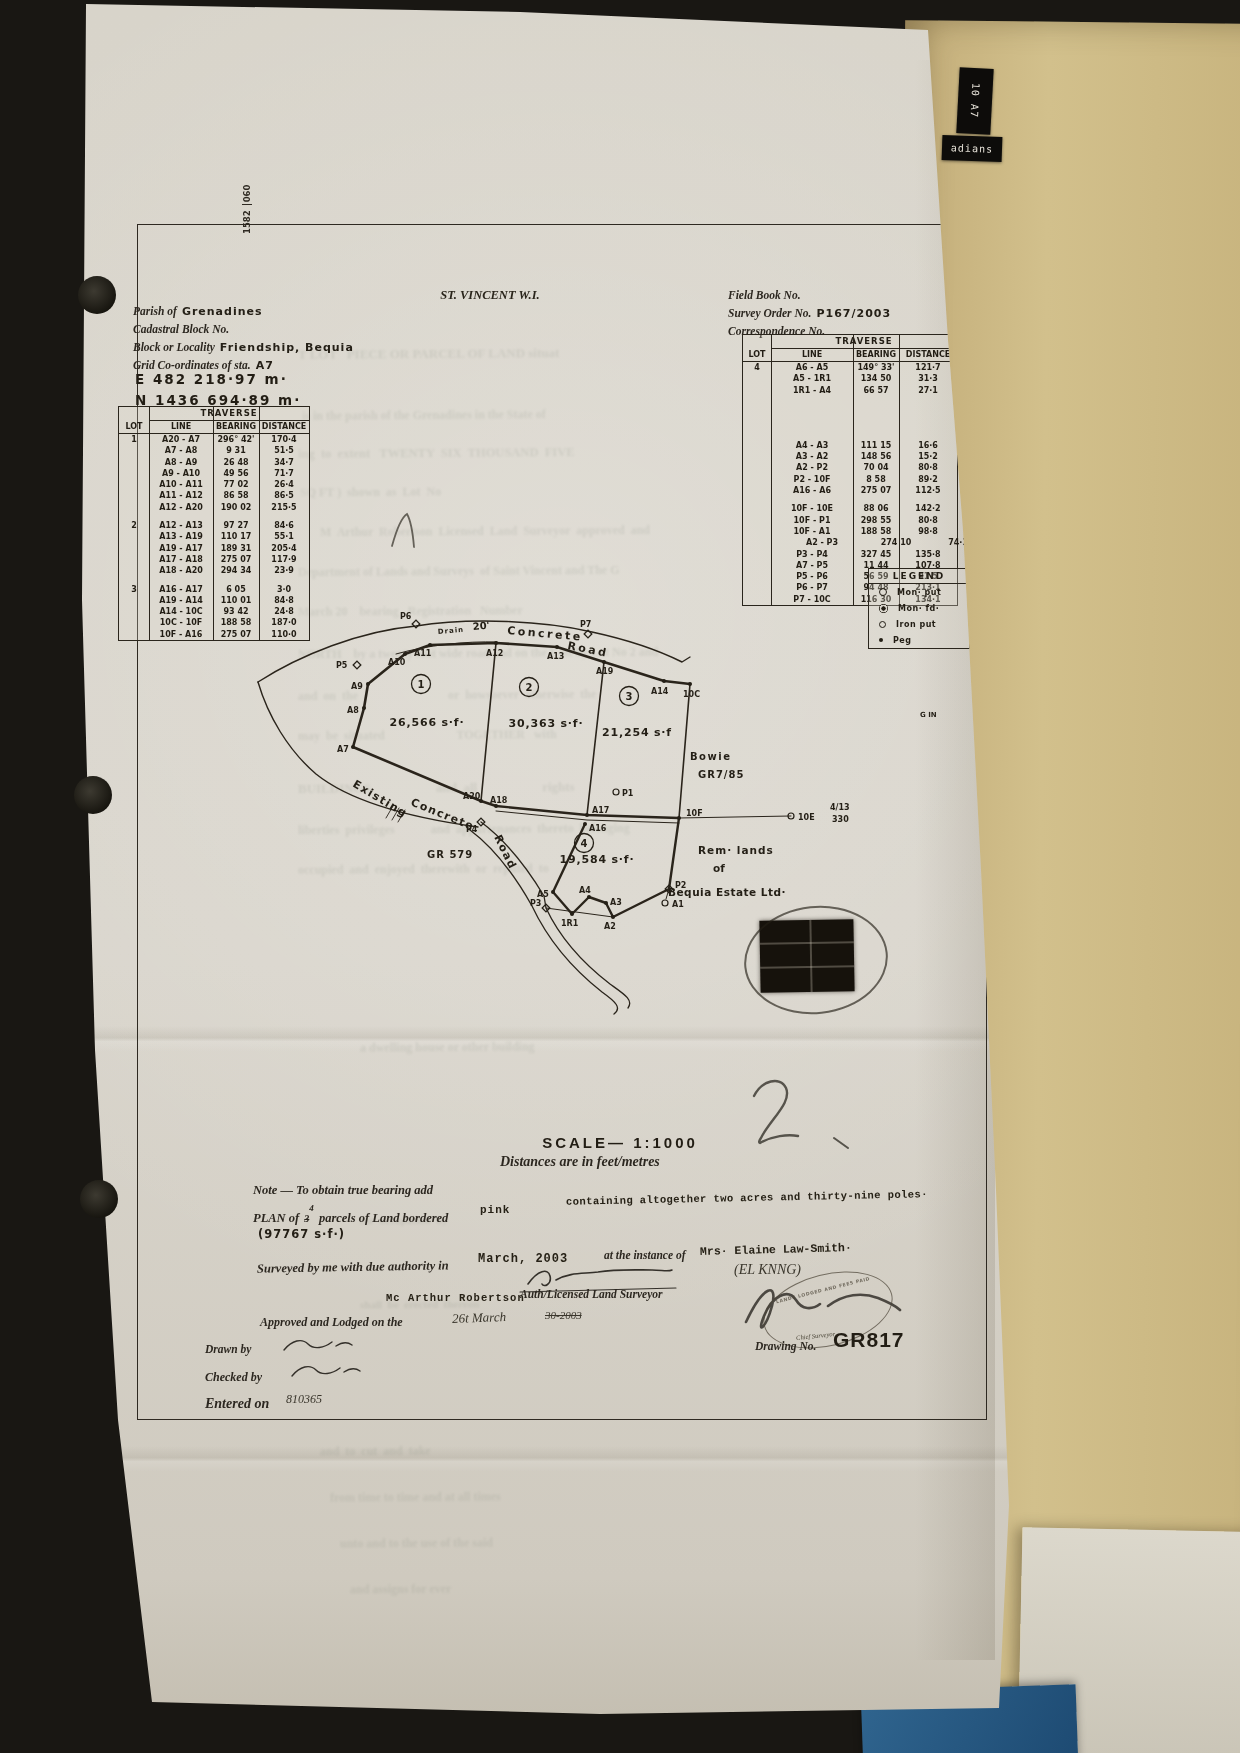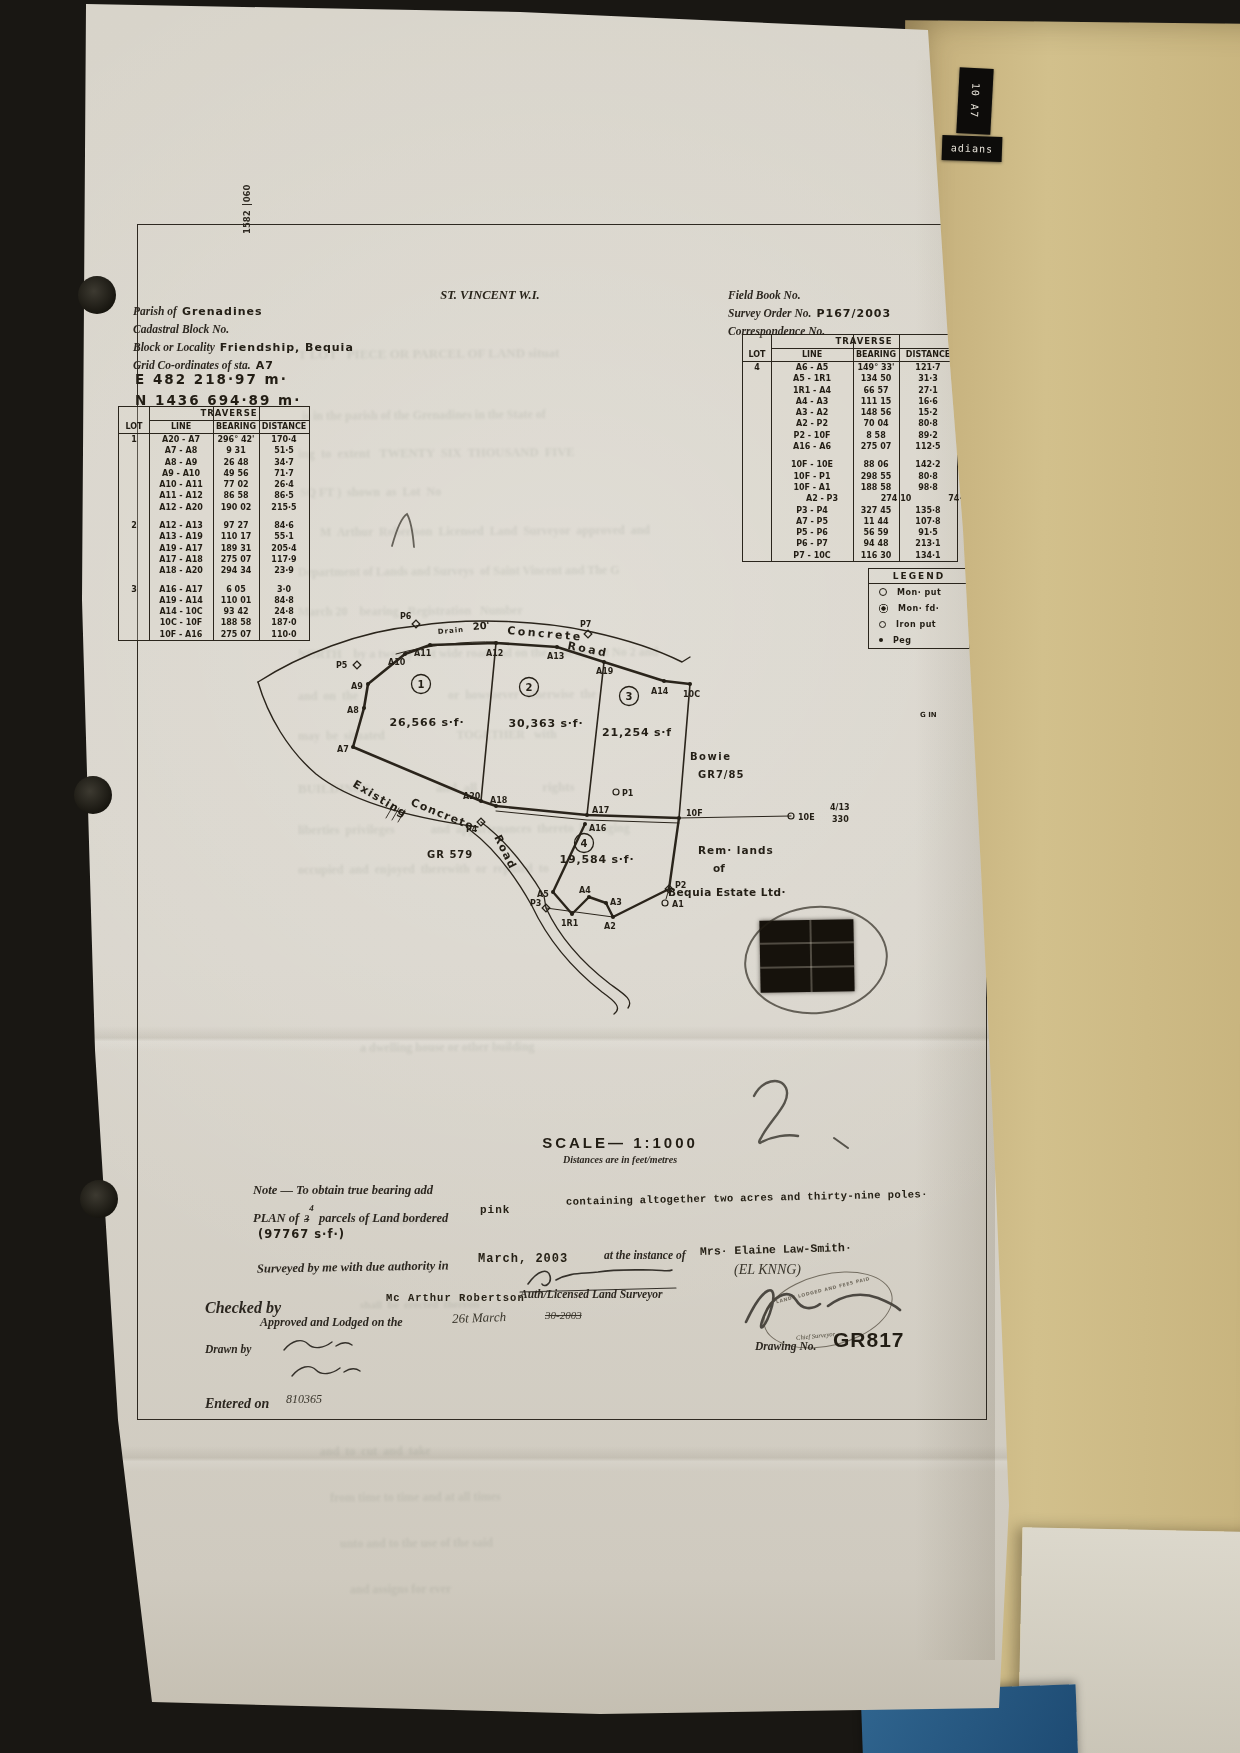--- a/index.html
+++ b/index.html
@@ -255,21 +255,21 @@
           <span>A5 - 1R1</span>
           <span>134 50</span>
           <span>31·3</span>
         </div>
         <div class="trow" style="grid-template-columns: 28px 82px 46px 58px;">
           <span></span>
           <span>1R1 - A4</span>
           <span>66 57</span>
           <span>27·1</span>
         </div>
-        <div class="trow" style="grid-template-columns: 28px 82px 46px 58px;">
+        <div class="trow" style="grid-template-columns: 28px 82px 46px 58px; margin-top: 44px;">
           <span></span>
           <span>A4 - A3</span>
           <span>111 15</span>
           <span>16·6</span>
         </div>
         <div class="trow" style="grid-template-columns: 28px 82px 46px 58px;">
           <span></span>
           <span>A3 - A2</span>
           <span>148 56</span>
           <span>15·2</span>
@@ -503,21 +503,21 @@
       <g stroke="#34302a" fill="none" stroke-linecap="round">
         <path d="M528,1284 C538,1270 548,1268 550,1276 C552,1284 544,1288 542,1284 M556,1280 C570,1272 584,1274 598,1272 C616,1269 636,1270 652,1270 C662,1270 668,1272 672,1270" stroke-width="1.6"></path>
         <path d="M520,1292 L676,1288" stroke-width="1.1"></path>
         <path d="M746,1322 C764,1284 778,1282 772,1306 C766,1328 756,1336 764,1316 C772,1296 788,1288 796,1300 C802,1310 812,1310 820,1304 M828,1306 C844,1294 862,1292 878,1298 C888,1302 896,1306 900,1310" stroke-width="2.6" opacity=".85"></path>
         <path d="M284,1350 C292,1340 302,1338 308,1344 C314,1350 324,1348 332,1342 M336,1346 C342,1342 348,1342 352,1345" stroke-width="1.4"></path>
         <path d="M292,1376 C300,1366 310,1364 316,1370 C322,1376 332,1374 340,1368 M344,1372 C350,1368 356,1368 360,1371" stroke-width="1.4"></path>
       </g>
     </svg>
 
     <div class="form-line" style="left:500px;top:1134px;width:240px;text-align:center;font-family:'Liberation Sans',sans-serif;font-weight:bold;font-size:15px;letter-spacing:3px;color:#221d14">SCALE— 1:1000</div>
-    <div class="form-line lbl" style="left:500px;top:1154px;width:240px;text-align:center;font-size:10px">Distances are in feet/metres</div>
+    <div class="form-line lbl" style="left:500px;top:1154px;width:240px;font-size:14px">Distances are in feet/metres</div>
 
     <div class="form-line lbl" style="left:253px;top:1183px;font-size:12.5px">Note — To obtain true bearing add</div>
 
     <div class="form-line" style="left:253px;top:1207px">
       <span class="lbl" style="font-size:12.5px">PLAN of</span>
       <span class="lbl numfix-old">3</span><sup class="fix lbl">4</sup>
       <span class="lbl" style="font-size:12.5px">parcels of Land bordered</span>
     </div>
     <div class="form-line mono" style="left:480px;top:1204px;font-size:11px;letter-spacing:1px">pink</div>
     <div class="form-line mono" style="left:566px;top:1192px;font-size:10.5px;letter-spacing:.4px;transform:rotate(-1.2deg)">containing altogether two acres and thirty-nine poles·</div>
@@ -535,21 +535,21 @@
     <div id="chief-oval">
       <div class="arc-text">LANDS LODGED AND FEES PAID</div>
     </div>
     <div id="chief-title" class="hand">Chief Surveyor</div>
 
     <div class="form-line lbl" style="left:260px;top:1315px;font-size:12px">Approved and Lodged on the</div>
     <div class="form-line hand" style="left:452px;top:1310px;font-size:13px;transform:rotate(-2deg)">26t March</div>
     <div class="form-line hand strike" style="left:545px;top:1309px;font-size:11px">30-2003</div>
 
     <div class="form-line lbl" style="left:205px;top:1343px;font-size:11.5px">Drawn by</div>
-    <div class="form-line lbl" style="left:205px;top:1299px;font-size:16px">Checked by</div>
+    <div class="form-line lbl" style="left:205px;top:1370px;font-size:12px">Checked by</div>
     <div class="form-line lbl" style="left:205px;top:1396px;font-size:14px">Entered on</div>
     <div class="form-line hand" style="left:286px;top:1392px;font-size:12px">810365</div>
 
     <div class="form-line lbl" style="left:755px;top:1340px;font-size:11.5px">Drawing No.</div>
     <div class="form-line" style="left:833px;top:1328px;font-family:'Liberation Sans',sans-serif;font-weight:bold;font-size:21px;letter-spacing:1px;color:#221d14">GR817</div>
   </div>
 
   <div style="position:absolute;left:78px;top:276px;width:38px;height:38px;border-radius:50%;background:radial-gradient(circle at 42% 40%,#3d3a31,#17150f 72%)"></div>
   <div style="position:absolute;left:74px;top:776px;width:38px;height:38px;border-radius:50%;background:radial-gradient(circle at 42% 40%,#3d3a31,#17150f 72%)"></div>
   <div style="position:absolute;left:80px;top:1180px;width:38px;height:38px;border-radius:50%;background:radial-gradient(circle at 42% 40%,#3d3a31,#17150f 72%)"></div>

